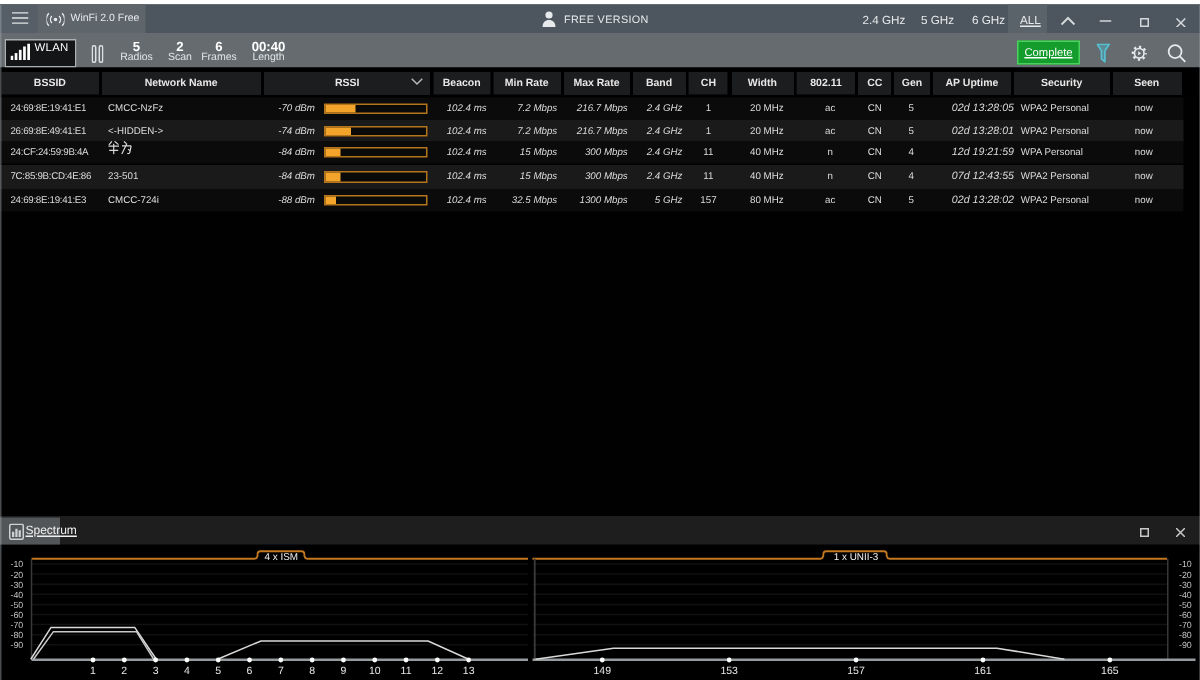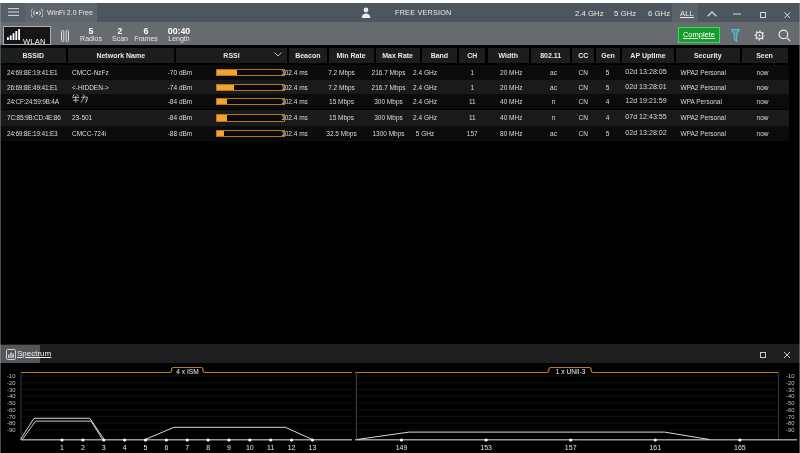--- a/index.html
+++ b/index.html
@@ -10,21 +10,21 @@
 #topstrip{left:0;top:0;width:800px;height:3px;background:#fff;}
 #titlebar{left:0;top:3px;width:800px;height:19px;background:rgba(77,86,94,0.996);}
 #toolbar{left:0;top:22px;width:800px;height:23px;background:rgba(101,107,111,0.996);}
 #tab{left:25px;top:3px;width:72px;height:19px;background:rgba(94,101,107,0.996);}
 .tbtxt{color:#e7eaec;font-size:9px;}
 #table{left:0;top:45px;width:800px;height:299px;background:#010101;}
 .hcell{position:absolute;top:1.5px;height:15px;background:rgba(29,31,32,0.996);color:#eceaea;
  font-size:7px;line-height:15.5px;text-align:center;font-weight:bold;}
 .row{position:absolute;left:0;width:788.5px;height:15.3px;font-size:6.5px;color:#dcdcdc;}
 .c{position:absolute;top:0;height:15.3px;line-height:15.6px;white-space:nowrap;}
-.r{text-align:center;}.ctr{text-align:center;}
+.r{text-align:right;font-style:italic;}.ctr{text-align:center;}
 .bar{position:absolute;left:216px;top:4px;width:67px;height:5.4px;border:1px solid #b4751c;background:#0a0a0a;}
 .fill{position:absolute;left:0;top:0;height:5.4px;background:#f3a42a;}
 #phead{left:0;top:344px;width:800px;height:19px;background:rgba(30,30,30,0.996);}
 #ptab{position:absolute;left:0;top:0.5px;width:40px;height:18.5px;background:rgba(83,86,88,0.996);color:#f0f0f0;font-size:8px;line-height:18px;text-decoration:underline;}
 svg{display:block;}
 </style></head>
 <body>
 <div id="page" style="position:absolute;left:0;top:0;width:800px;height:453px;transform:translateZ(0);">
 <div class="abs" id="topstrip"></div>
 <div class="abs" id="titlebar"></div>
@@ -42,21 +42,21 @@
  <g fill="none" stroke="#e7eaec" stroke-width="0.9">
  <path d="M3.6,2.7a3.3,3.3 0 0 0 0,4.6M8.4,2.7a3.3,3.3 0 0 1 0,4.6"></path>
  <path d="M1.6,0.8a5.8,5.8 0 0 0 0,8.4M10.4,0.8a5.8,5.8 0 0 1 0,8.4"></path>
       </g>
     </svg>
 <div class="abs tbtxt" style="left:47px;top:9px;font-size:7px;">WinFi 2.0 Free</div>
 <svg class="abs" style="left:361px;top:7px" width="10" height="11" viewBox="0 0 10 11">
  <circle cx="5" cy="3" r="2.4" fill="#e7eaec"></circle>
       <path d="M0.7,11c0-3 1.8-4.6 4.3-4.6s4.3,1.6 4.3,4.6z" fill="#e7eaec"></path>
     </svg>
-<div class="abs tbtxt" style="left:395px;top:7.5px;font-size:7.2px;letter-spacing:0.25px;color:#e9ecee;">FREE VERSION</div>
+<div class="abs tbtxt" style="left:376px;top:7.5px;font-size:7.2px;letter-spacing:0.25px;color:#e9ecee;">FREE VERSION</div>
 <div class="abs tbtxt" style="left:575px;top:9px;font-size:7.8px;">2.4 GHz</div>
 <div class="abs tbtxt" style="left:614px;top:9px;font-size:7.8px;">5 GHz</div>
 <div class="abs tbtxt" style="left:648px;top:9px;font-size:7.8px;">6 GHz</div>
 <div class="abs" style="left:672px;top:3px;width:26px;height:19px;background:rgba(90,98,106,0.996);"></div>
 <div class="abs tbtxt" style="left:680px;top:9px;font-size:7.8px;text-decoration:underline;">ALL</div>
 <svg class="abs" style="left:707px;top:10.5px" width="10" height="6" viewBox="0 0 10 6">
  <path d="M0.7,5.3l4.3,-4.3l4.3,4.3" fill="none" stroke="#d3d7da" stroke-width="1.3"></path>
     </svg>
 <svg class="abs" style="left:733px;top:13px" width="8" height="2" viewBox="0 0 8 2">
  <path d="M0,1h8" stroke="#d3d7da" stroke-width="1"></path>
@@ -71,21 +71,21 @@
 <div class="abs" style="left:3px;top:26px;width:46px;height:16.5px;background:rgba(20,21,23,0.996);border:1px solid #abb0b3;"></div>
 <svg class="abs" style="left:7px;top:29px" width="13" height="11" viewBox="0 0 13 11">
  <g fill="#fff">
         <rect x="0" y="8.2" width="1.8" height="2.8"></rect>
         <rect x="2.8" y="6.4" width="1.8" height="4.6"></rect>
  <rect x="5.6" y="4.2" width="1.8" height="6.8"></rect>
         <rect x="8.4" y="2" width="1.8" height="9"></rect>
         <rect x="11.2" y="0" width="1.8" height="11"></rect>
       </g>
     </svg>
-<div class="abs" style="left:23px;top:37px;font-size:7.6px;color:#fff;letter-spacing:0.2px;">WLAN</div>
+<div class="abs" style="left:23px;top:27px;font-size:7.6px;color:#fff;letter-spacing:0.2px;">WLAN</div>
 <svg class="abs" style="left:60.5px;top:30px" width="8" height="12" viewBox="0 0 8 12">
  <rect x="0.5" y="0.5" width="2.3" height="11" rx="1" fill="none" stroke="#dde1e3" stroke-width="1"></rect>
  <rect x="5.2" y="0.5" width="2.3" height="11" rx="1" fill="none" stroke="#dde1e3" stroke-width="1"></rect>
     </svg>
 <div class="abs" style="left:71px;top:26px;width:40px;text-align:center;color:#fff;font-size:8.8px;font-weight:bold;">5</div>
 <div class="abs" style="left:71px;top:35px;width:40px;text-align:center;color:#e2e5e7;font-size:7px;">Radios</div>
 <div class="abs" style="left:100px;top:26px;width:40px;text-align:center;color:#fff;font-size:8.8px;font-weight:bold;">2</div>
 <div class="abs" style="left:100px;top:35px;width:40px;text-align:center;color:#e2e5e7;font-size:7px;">Scan</div>
 <div class="abs" style="left:126px;top:26px;width:40px;text-align:center;color:#fff;font-size:8.8px;font-weight:bold;">6</div>
 <div class="abs" style="left:126px;top:35px;width:40px;text-align:center;color:#e2e5e7;font-size:7px;">Frames</div>

